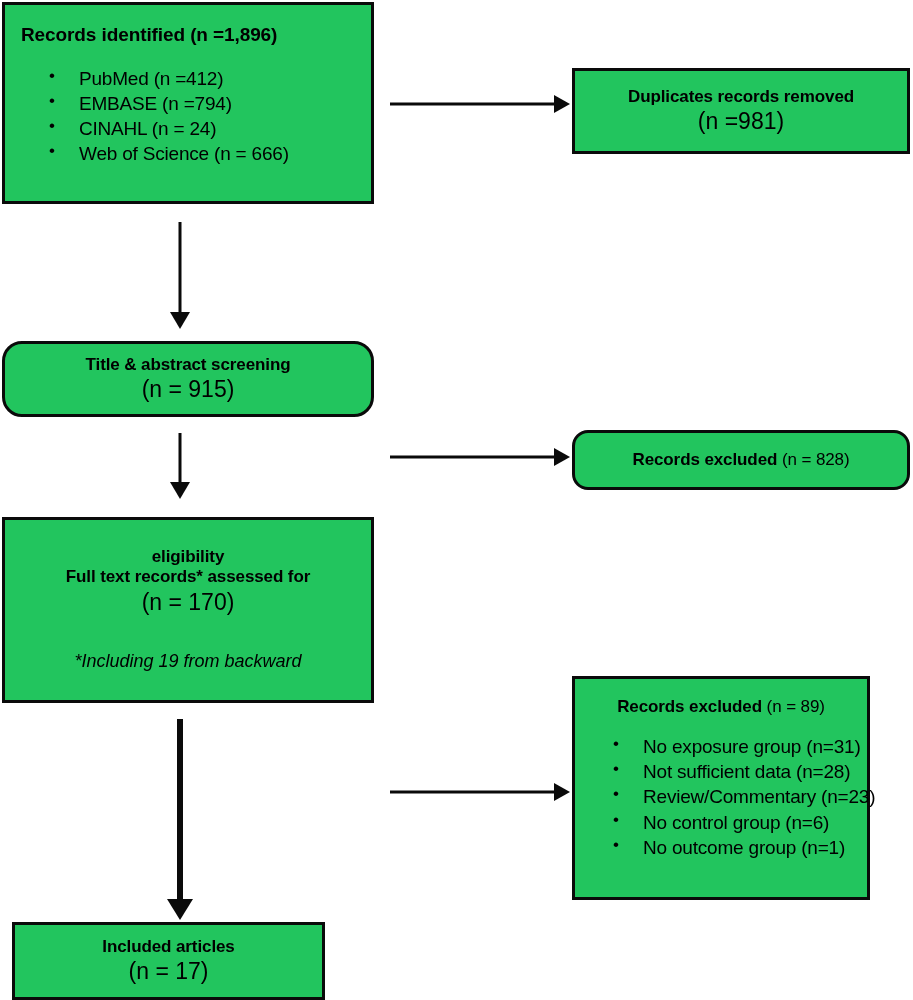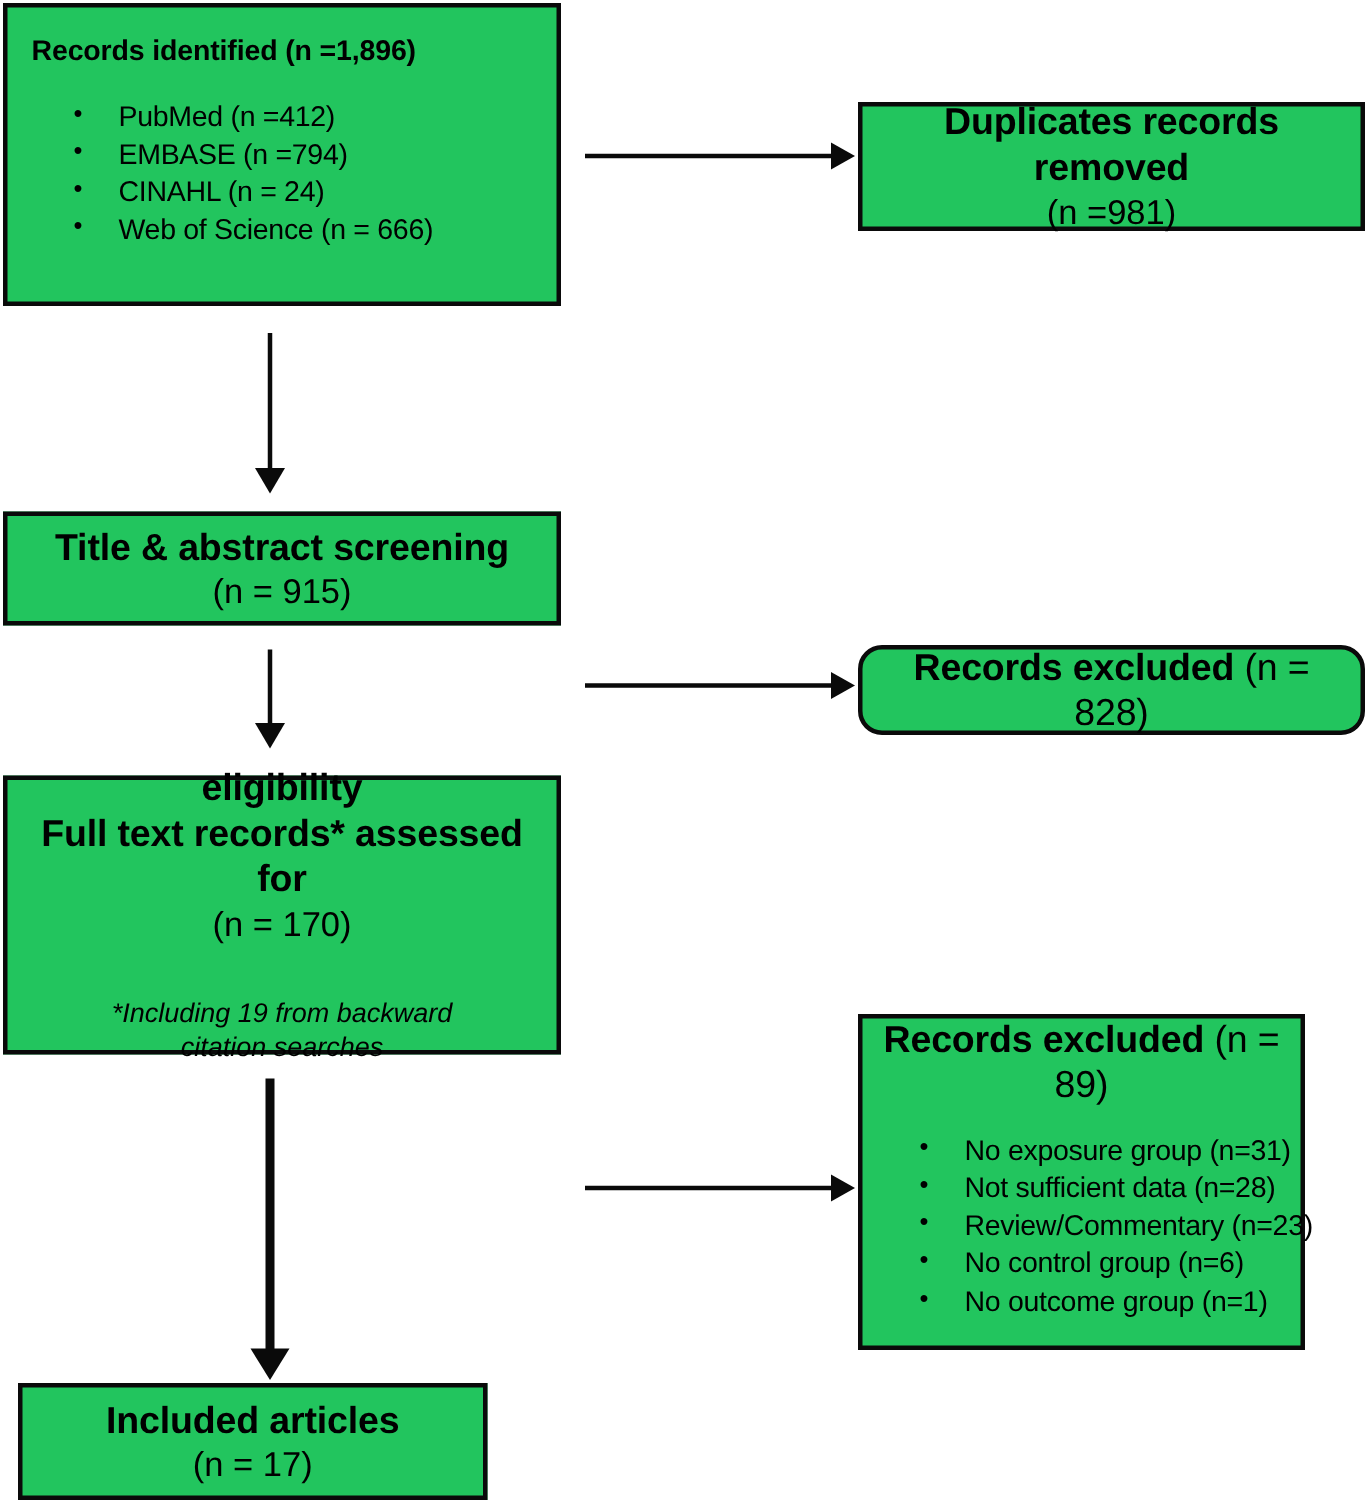--- a/index.html
+++ b/index.html
@@ -22,21 +22,21 @@
     position: absolute;
     box-sizing: border-box;
     border: 3px solid #0a0a0a;
     background: #22c55e;
     display: flex;
     flex-direction: column;
     justify-content: center;
   }
   .title {
     font-weight: bold;
-    font-size: 25px;
+    font-size: 17px;
     line-height: 1.22;
     text-align: center;
     letter-spacing: -0.1px;
   }
   .title-left {
     font-weight: bold;
     font-size: 19px;
     line-height: 1.22;
     text-align: left;
     letter-spacing: -0.1px;
@@ -158,21 +158,21 @@
       <div class="title">Duplicates records removed</div>
       <div class="subline">(n =981)</div>
     </div>
   </div>
 
   <div class="arrow-v" style="left:163px; top:222px; width:34px; height:107px;">
     <div class="stem" style="width:3px; height:92px;"></div>
     <div class="head"></div>
   </div>
 
-  <div class="box" style="left:2px; top:341px; width:372px; height:76px;">
+  <div class="box" style="left:2px; top:341px; width:372px; height:76px;border-radius:20px;">
     <div class="pad-inner">
       <div class="title">Title &amp; abstract screening</div>
       <div class="subline">(n = 915)</div>
     </div>
   </div>
 
   <div class="arrow-h" style="left:390px; top:447px; width:180px;">
     <div class="stem" style="width:166px;"></div>
     <div class="head"></div>
   </div>
@@ -187,30 +187,29 @@
     <div class="stem" style="width:3px; height:51px;"></div>
     <div class="head"></div>
   </div>
 
   <div class="box" style="left:2px; top:517px; width:372px; height:186px;">
     <div class="pad-inner">
       <div class="title">eligibility</div>
       <div class="title">Full text records* assessed for</div>
       <div class="subline">(n = 170)</div>
       <div class="note" style="margin-top:34px;">*Including 19 from backward</div>
-      <div class="note">citation searches</div>
     </div>
   </div>
 
   <div class="arrow-h" style="left:390px; top:782px; width:180px;">
     <div class="stem" style="width:166px;"></div>
     <div class="head"></div>
   </div>
 
-  <div class="box" style="left:572px; top:676px; width:298px; height:224px; justify-content:flex-end;">
+  <div class="box" style="left:572px; top:676px; width:298px; height:224px; justify-content:flex-start;">
     <div class="pad-inner" style="padding-top:18px;">
       <div class="title"><span>Records excluded</span><span class="inline-normal"> (n = 89)</span></div>
       <ul class="bullets" style="margin-top:16px;">
         <li>No exposure group (n=31)</li>
         <li>Not sufficient data (n=28)</li>
         <li>Review/Commentary (n=23)</li>
         <li>No control group (n=6)</li>
         <li>No outcome group (n=1)</li>
       </ul>
     </div>

